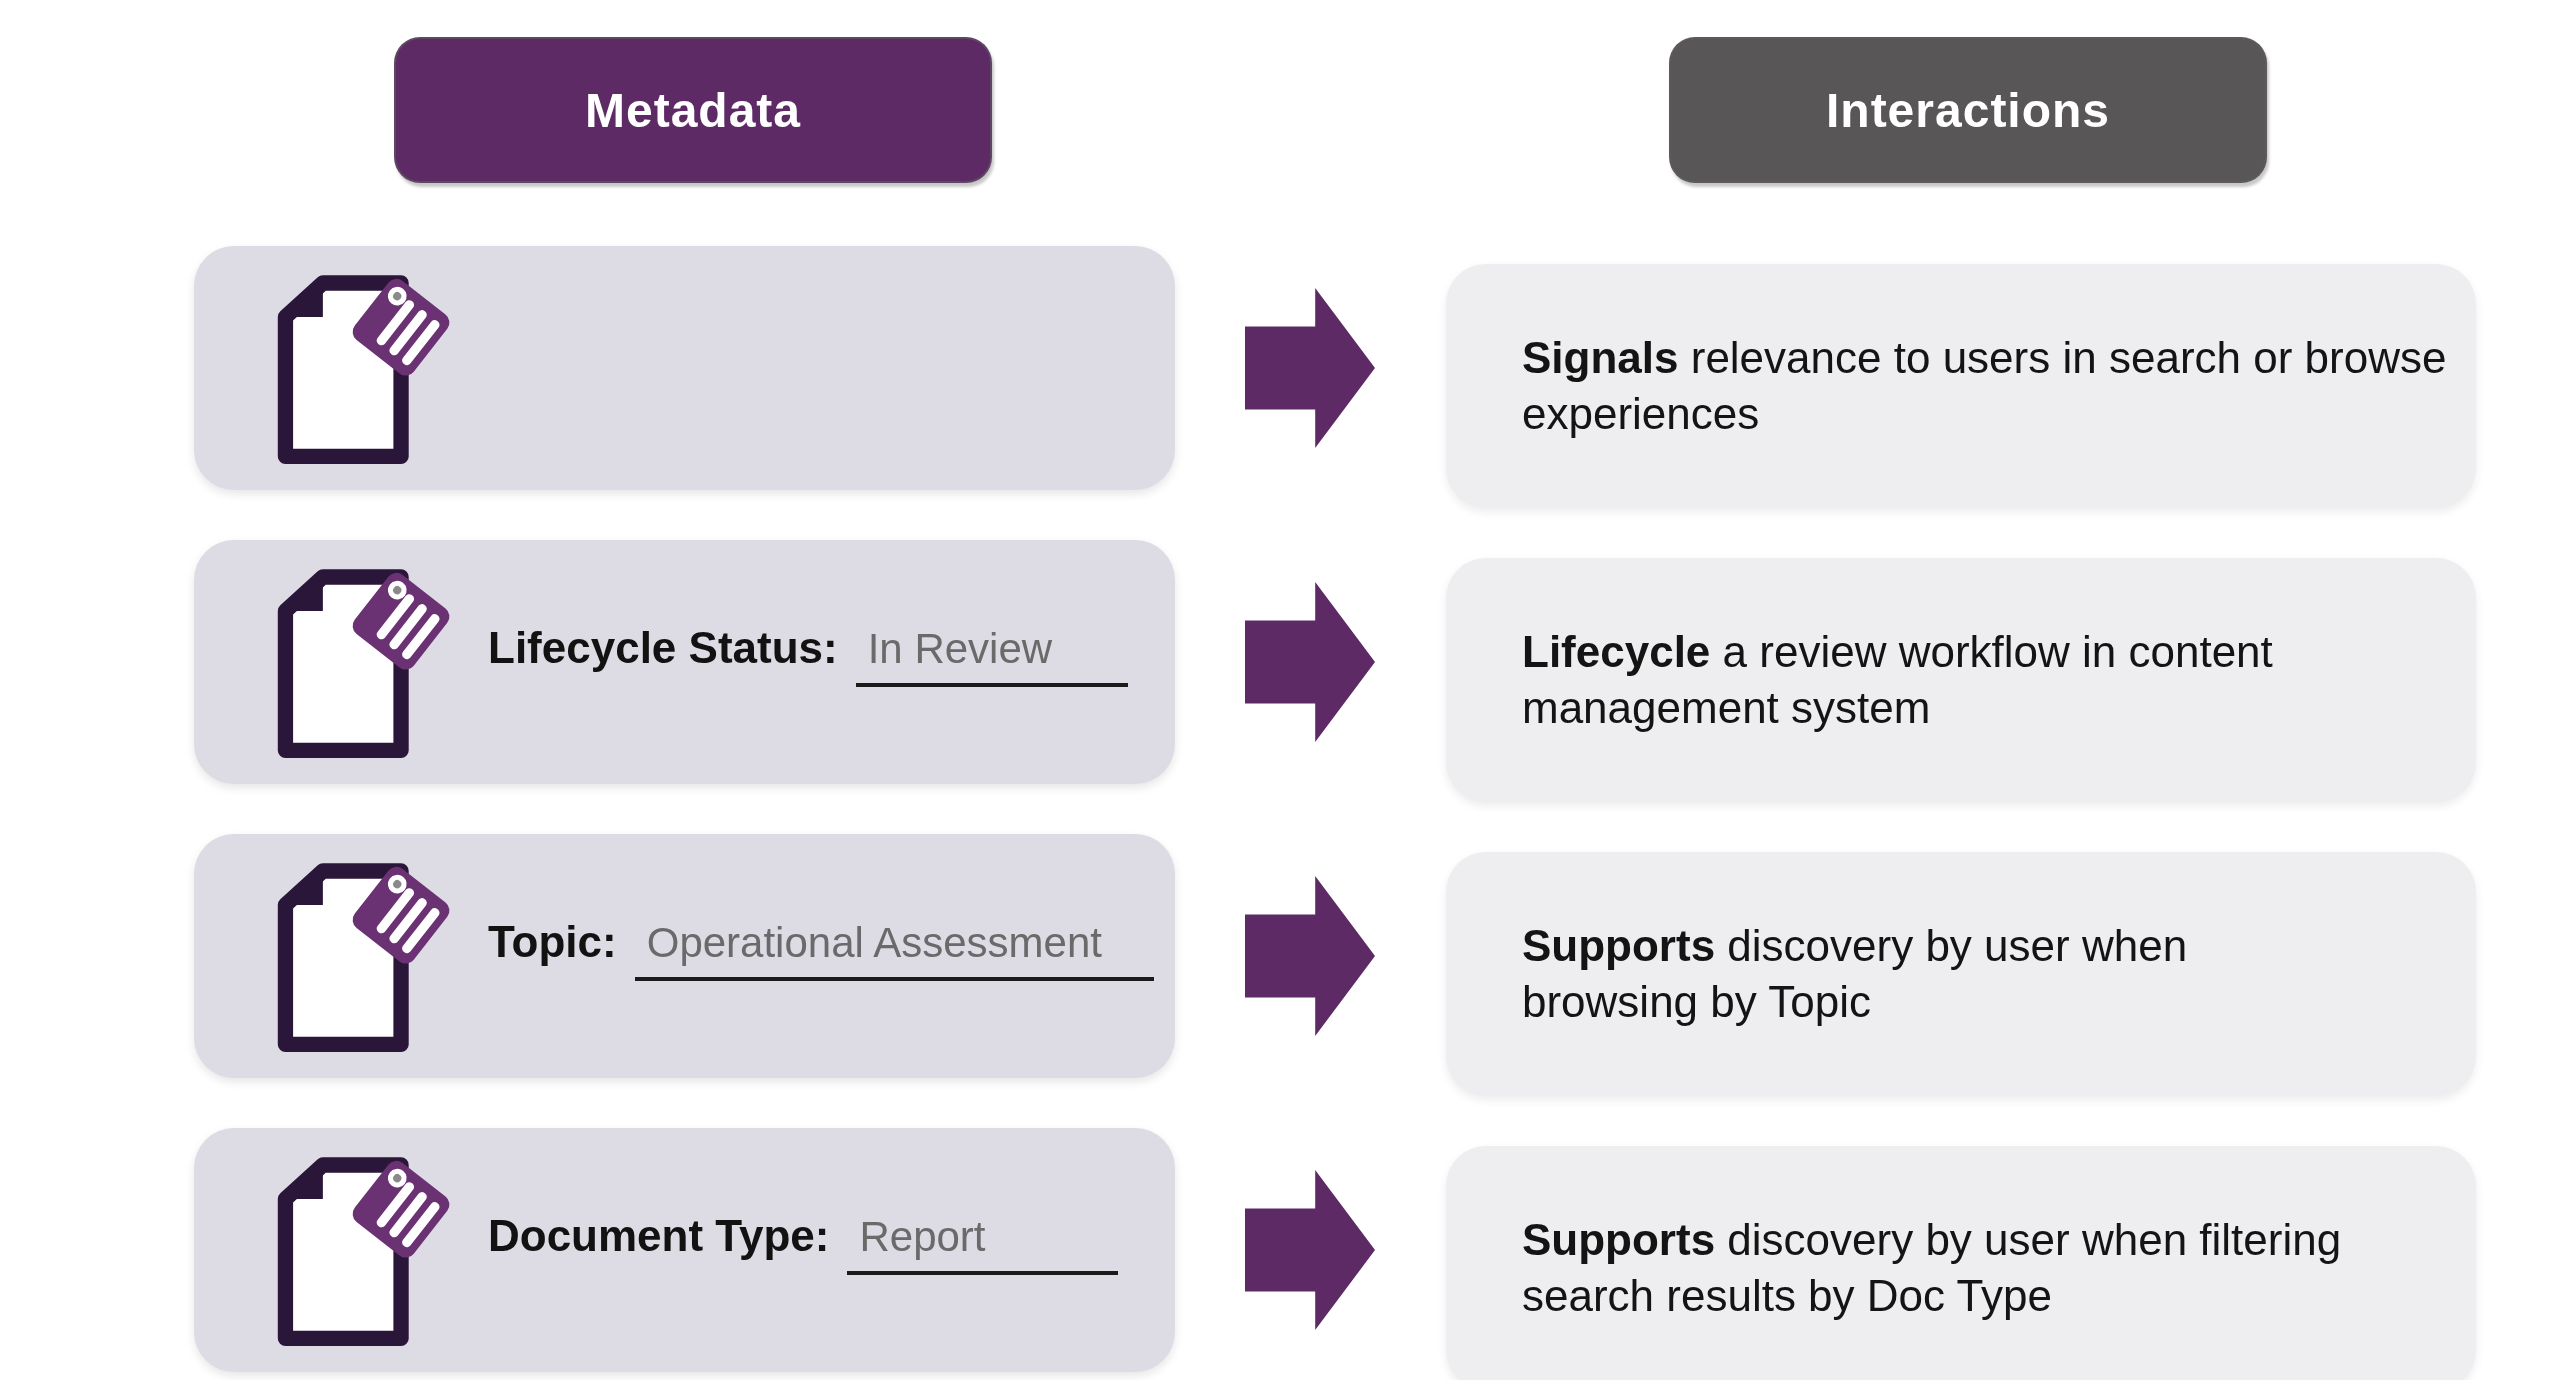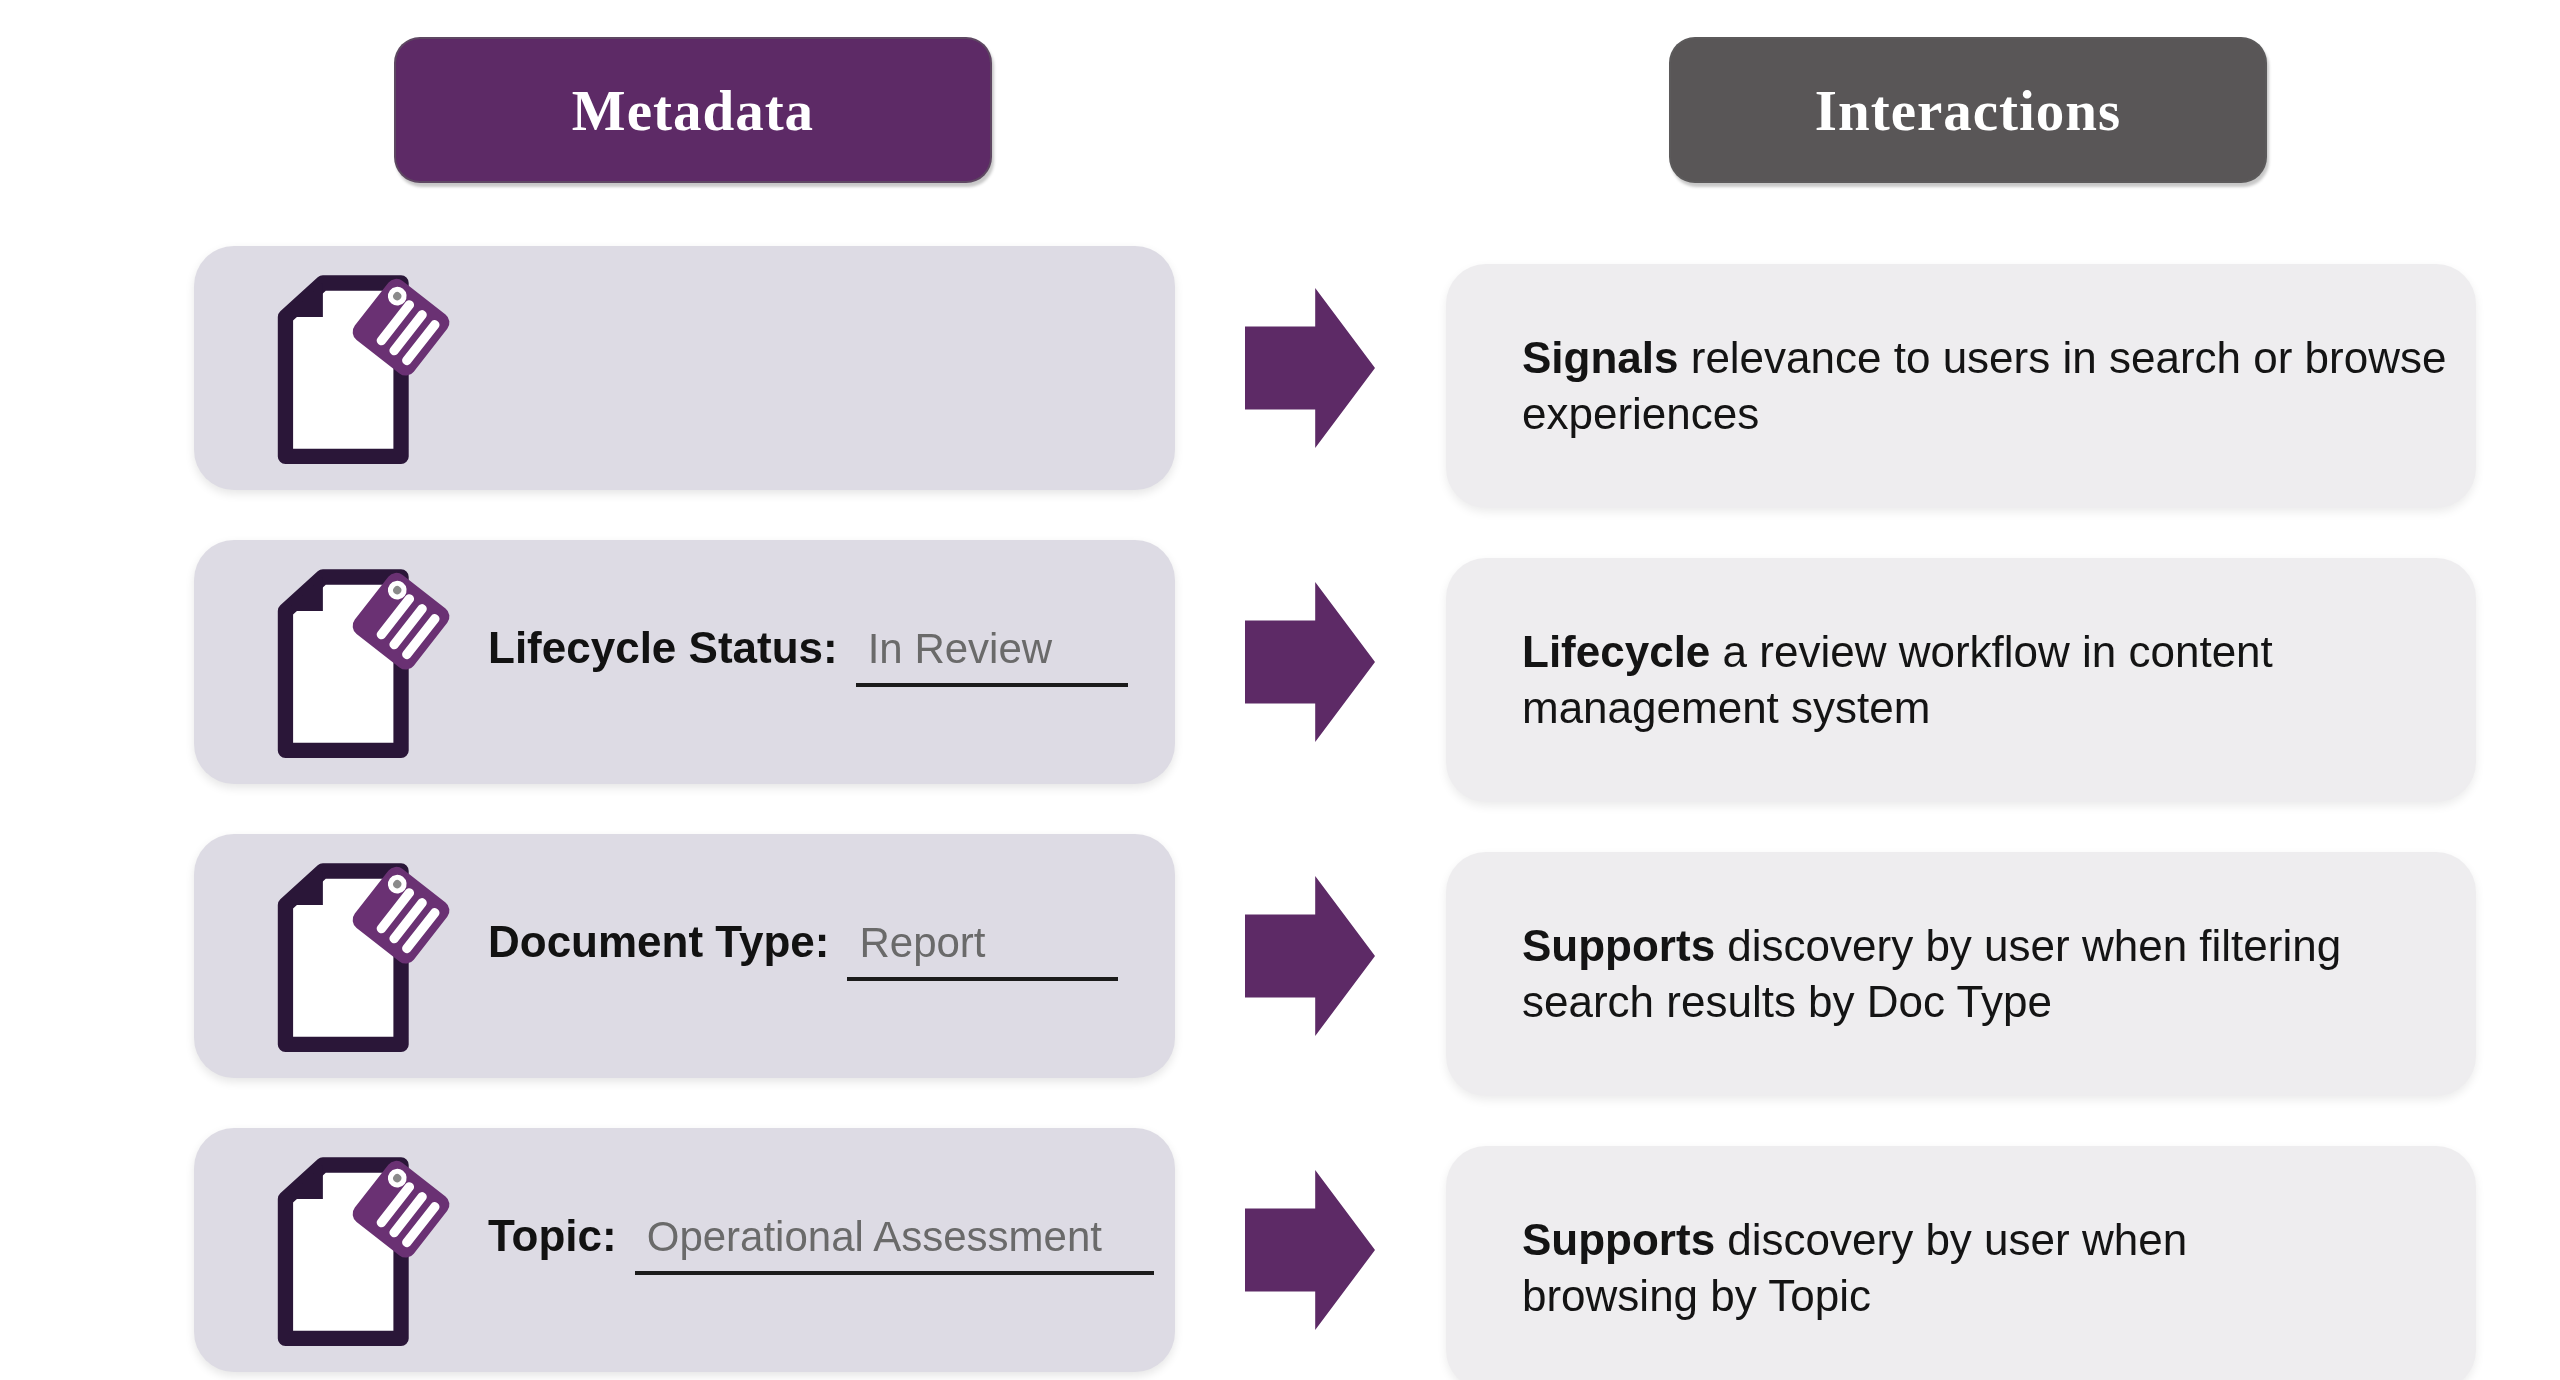--- a/index.html
+++ b/index.html
@@ -23,24 +23,23 @@
     overflow:hidden;
     position:relative;
   }
 
   
   .headers{display:flex;margin-top:37px;}
   .pill{
     height:146px;width:598px;
     border-radius:26px;
     display:flex;align-items:center;justify-content:center;
-    color:#ffffff;font-size:57px;font-weight:bold;letter-spacing:1px;
+    color:#ffffff;font-size:48px;font-weight:bold;letter-spacing:1px;
     border:2px solid rgba(95,95,95,0.55);
     box-shadow:2px 4px 3px rgba(0,0,0,0.22);
-    font-family:Liberation Serif, serif;
   }
   .pill-metadata{background:var(--metadata-pill);margin-left:394px;}
   .pill-interactions{background:var(--interactions-pill);margin-left:677px;}
 
   
   .rows{margin-top:63px;}
   .row{
     display:flex;align-items:center;
     height:244px;
     margin:0 0 50px 194px;
@@ -167,20 +166,47 @@
         <span class="field-label">Lifecycle Status:</span>
         <span class="field-value">In Review</span>
       </div>
     </div>
     <div class="arrow"></div>
     <div class="int-card">
       <div class="int-text"><b>Lifecycle</b><span> a review workflow in content management system</span></div>
     </div>
   </div>
 
+  <div class="row row-3">
+    <div class="meta-card">
+      <div class="icon-wrap">
+        <svg class="doc-svg" viewBox="0 0 135 120" aria-hidden="true">
+          <path d="M38 10 H84 V112 H16 V30 Z" fill="#ffffff" stroke="#2A1638" stroke-width="9" stroke-linejoin="round"></path>
+          <path d="M16 30 L38 10 L38 30 Z" fill="#2A1638"></path>
+          <g transform="translate(84 36) rotate(38)">
+            <rect x="-22" y="-22" width="44" height="44" rx="6" fill="#6A3173"></rect>
+            <rect x="-7" y="-16" width="5.5" height="32" rx="2.5" fill="#ffffff"></rect>
+            <rect x="2.5" y="-16" width="5.5" height="32" rx="2.5" fill="#ffffff"></rect>
+            <rect x="12" y="-16" width="5.5" height="32" rx="2.5" fill="#ffffff"></rect>
+            <circle cx="-13" cy="-13" r="5.5" fill="#ffffff"></circle>
+            <circle cx="-13" cy="-13" r="2.4" fill="#8a8a8a"></circle>
+          </g>
+        </svg>
+      </div>
+      <div class="field">
+        <span class="field-label">Topic:</span>
+        <span class="field-value">Operational Assessment</span>
+      </div>
+    </div>
+    <div class="arrow"></div>
+    <div class="int-card">
+      <div class="int-text"><b>Supports</b><span> discovery by user when browsing by Topic</span></div>
+    </div>
+  </div>
+
   <div class="row row-4">
     <div class="meta-card">
       <div class="icon-wrap">
         <svg class="doc-svg" viewBox="0 0 135 120" aria-hidden="true">
           <path d="M38 10 H84 V112 H16 V30 Z" fill="#ffffff" stroke="#2A1638" stroke-width="9" stroke-linejoin="round"></path>
           <path d="M16 30 L38 10 L38 30 Z" fill="#2A1638"></path>
           <g transform="translate(84 36) rotate(38)">
             <rect x="-22" y="-22" width="44" height="44" rx="6" fill="#6A3173"></rect>
             <rect x="-7" y="-16" width="5.5" height="32" rx="2.5" fill="#ffffff"></rect>
             <rect x="2.5" y="-16" width="5.5" height="32" rx="2.5" fill="#ffffff"></rect>
@@ -194,40 +220,13 @@
         <span class="field-label">Document Type:</span>
         <span class="field-value">Report</span>
       </div>
     </div>
     <div class="arrow"></div>
     <div class="int-card">
       <div class="int-text"><b>Supports</b><span> discovery by user when filtering search results by Doc Type</span></div>
     </div>
   </div>
 
-  <div class="row row-3">
-    <div class="meta-card">
-      <div class="icon-wrap">
-        <svg class="doc-svg" viewBox="0 0 135 120" aria-hidden="true">
-          <path d="M38 10 H84 V112 H16 V30 Z" fill="#ffffff" stroke="#2A1638" stroke-width="9" stroke-linejoin="round"></path>
-          <path d="M16 30 L38 10 L38 30 Z" fill="#2A1638"></path>
-          <g transform="translate(84 36) rotate(38)">
-            <rect x="-22" y="-22" width="44" height="44" rx="6" fill="#6A3173"></rect>
-            <rect x="-7" y="-16" width="5.5" height="32" rx="2.5" fill="#ffffff"></rect>
-            <rect x="2.5" y="-16" width="5.5" height="32" rx="2.5" fill="#ffffff"></rect>
-            <rect x="12" y="-16" width="5.5" height="32" rx="2.5" fill="#ffffff"></rect>
-            <circle cx="-13" cy="-13" r="5.5" fill="#ffffff"></circle>
-            <circle cx="-13" cy="-13" r="2.4" fill="#8a8a8a"></circle>
-          </g>
-        </svg>
-      </div>
-      <div class="field">
-        <span class="field-label">Topic:</span>
-        <span class="field-value">Operational Assessment</span>
-      </div>
-    </div>
-    <div class="arrow"></div>
-    <div class="int-card">
-      <div class="int-text"><b>Supports</b><span> discovery by user when browsing by Topic</span></div>
-    </div>
-  </div>
-
 </div>
 
 </body></html>

